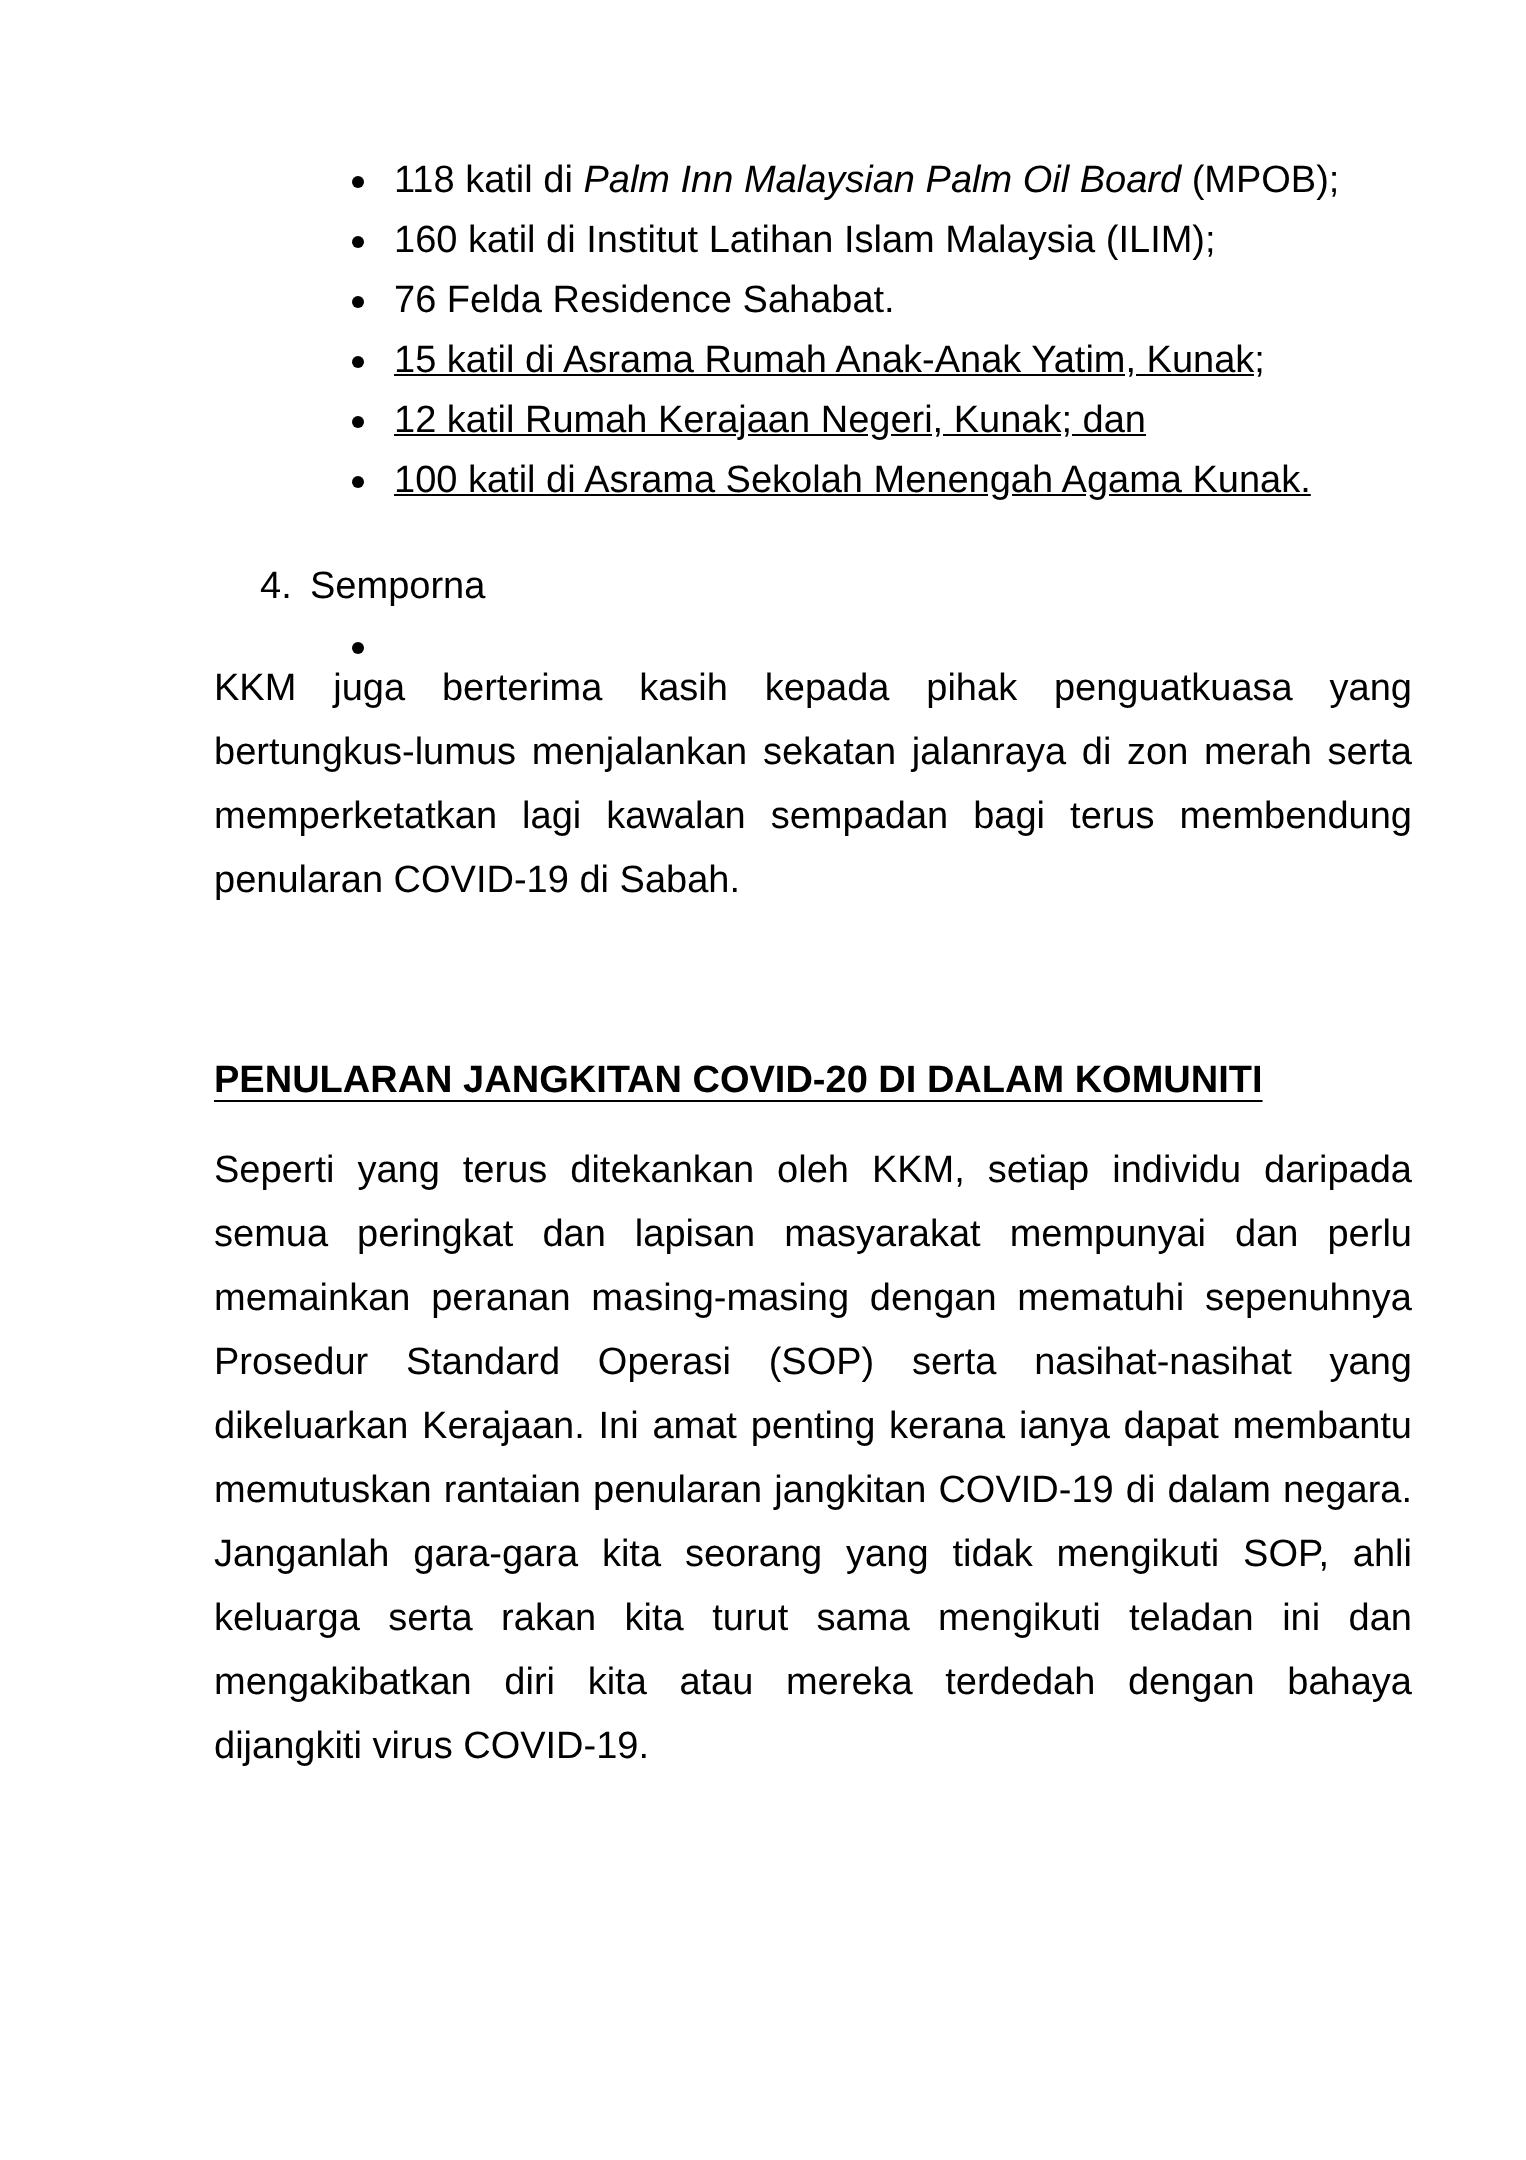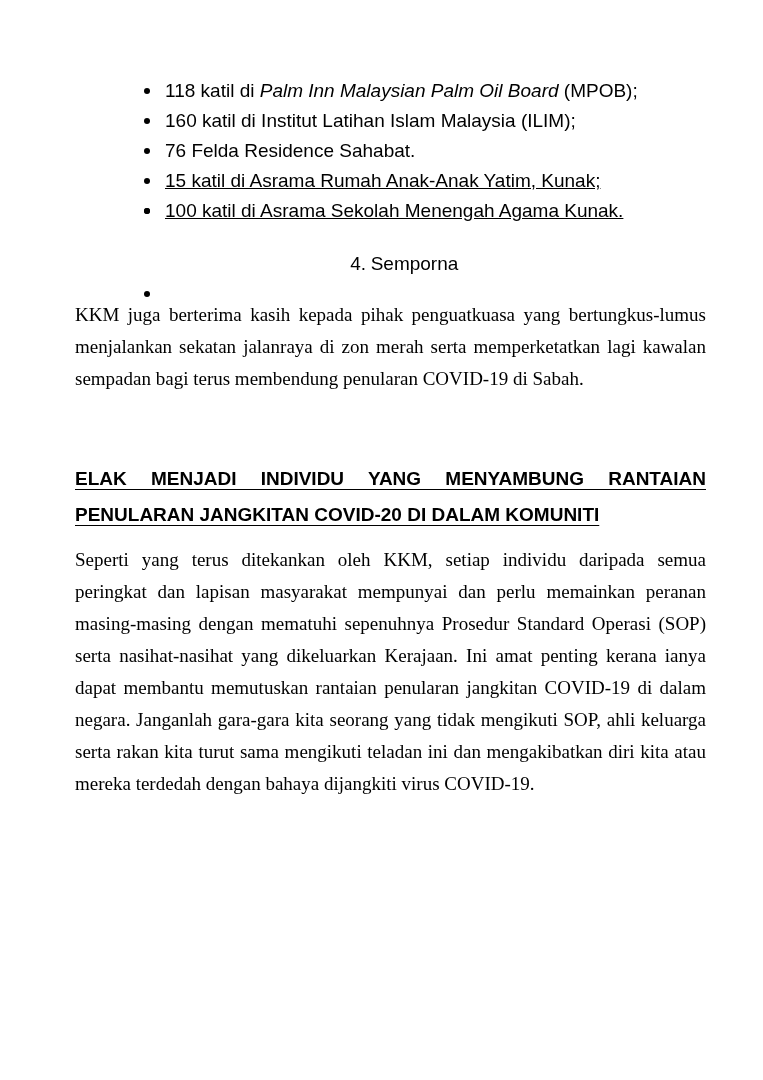--- a/index.html
+++ b/index.html
@@ -5,21 +5,21 @@
   html, body {
     margin: 0;
     padding: 0;
     background: #ffffff;
   }
   .page {
     position: relative;
     width: 763px;
     height: 1080px;
     box-sizing: border-box;
-    padding: 76px 57px 0 75px;
+    padding: 76px 57px 0 107px;
     background: #ffffff;
     overflow: hidden;
     font-family: "Liberation Sans", sans-serif;
     font-size: 19px;
     color: #000000;
   }
   ul.beds {
     list-style: none;
     margin: 0;
     padding: 0 0 0 69px; 
@@ -42,27 +42,26 @@
   .numbered {
     margin-left: 23px;    
     line-height: 30px;
   }
   .numbered .num {
     display: inline-block;
     width: 25px;          
   }
   .mt-kunak     { margin-top: 12px; }
   .mt-ulkunak   { margin-top: 30px; text-decoration: underline; }
-  .mt-semporna  { margin-top: 23px; text-align: center; }
+  .mt-semporna  { margin-top: 23px; }
   .mt-ulsemp    { margin-top: 20px; }
   p.para {
     margin: 20px 0 0 0;
     line-height: 32px;
     text-align: justify;
-    font-family: Liberation Serif, serif;
   }
   .section-heading {
     margin-top: 66px;
     font-weight: bold;
     line-height: 36px;
   }
   .section-heading .h-line1 {
     display: block;
     text-align: justify;
     text-align-last: justify;
@@ -101,39 +100,39 @@
   </ul>
 
 
   <ul class="beds mt-ulkunak">
     <li>
       <span class="dot"></span>
       <span>15 katil di Asrama Rumah Anak-Anak Yatim, Kunak;</span>
     </li>
     <li>
       <span class="dot"></span>
+      <span>12 katil Rumah Kerajaan Negeri, Kunak; dan</span>
     </li>
     <li>
       <span class="dot"></span>
       <span>100 katil di Asrama Sekolah Menengah Agama Kunak.</span>
     </li>
   </ul>
 
   <div class="numbered mt-semporna">
     <span class="num">4.</span><span>Semporna</span>
   </div>
 
   <ul class="beds mt-ulsemp">
     <li>
       <span class="dot"></span>
     </li>
   </ul>
 
   <p class="para">KKM juga berterima kasih kepada pihak penguatkuasa yang bertungkus-lumus menjalankan sekatan jalanraya di zon merah serta memperketatkan lagi kawalan sempadan bagi terus membendung penularan COVID-19 di Sabah.</p>
 
   <div class="section-heading">
-    <span class="h-line1">ELAK MENJADI INDIVIDU YANG MENYAMBUNG RANTAIAN</span>
     <span class="h-line2">PENULARAN JANGKITAN COVID-20 DI DALAM KOMUNITI</span>
   </div>
 
   <p class="para para-2">Seperti yang terus ditekankan oleh KKM, setiap individu daripada semua peringkat dan lapisan masyarakat mempunyai dan perlu memainkan peranan masing-masing dengan mematuhi sepenuhnya Prosedur Standard Operasi (SOP) serta nasihat-nasihat yang dikeluarkan Kerajaan. Ini amat penting kerana ianya dapat membantu memutuskan rantaian penularan jangkitan COVID-19 di dalam negara. Janganlah gara-gara kita seorang yang tidak mengikuti SOP, ahli keluarga serta rakan kita turut sama mengikuti teladan ini dan mengakibatkan diri kita atau mereka terdedah dengan bahaya dijangkiti virus COVID-19.</p>
 
 </div>
 
 </body></html>

